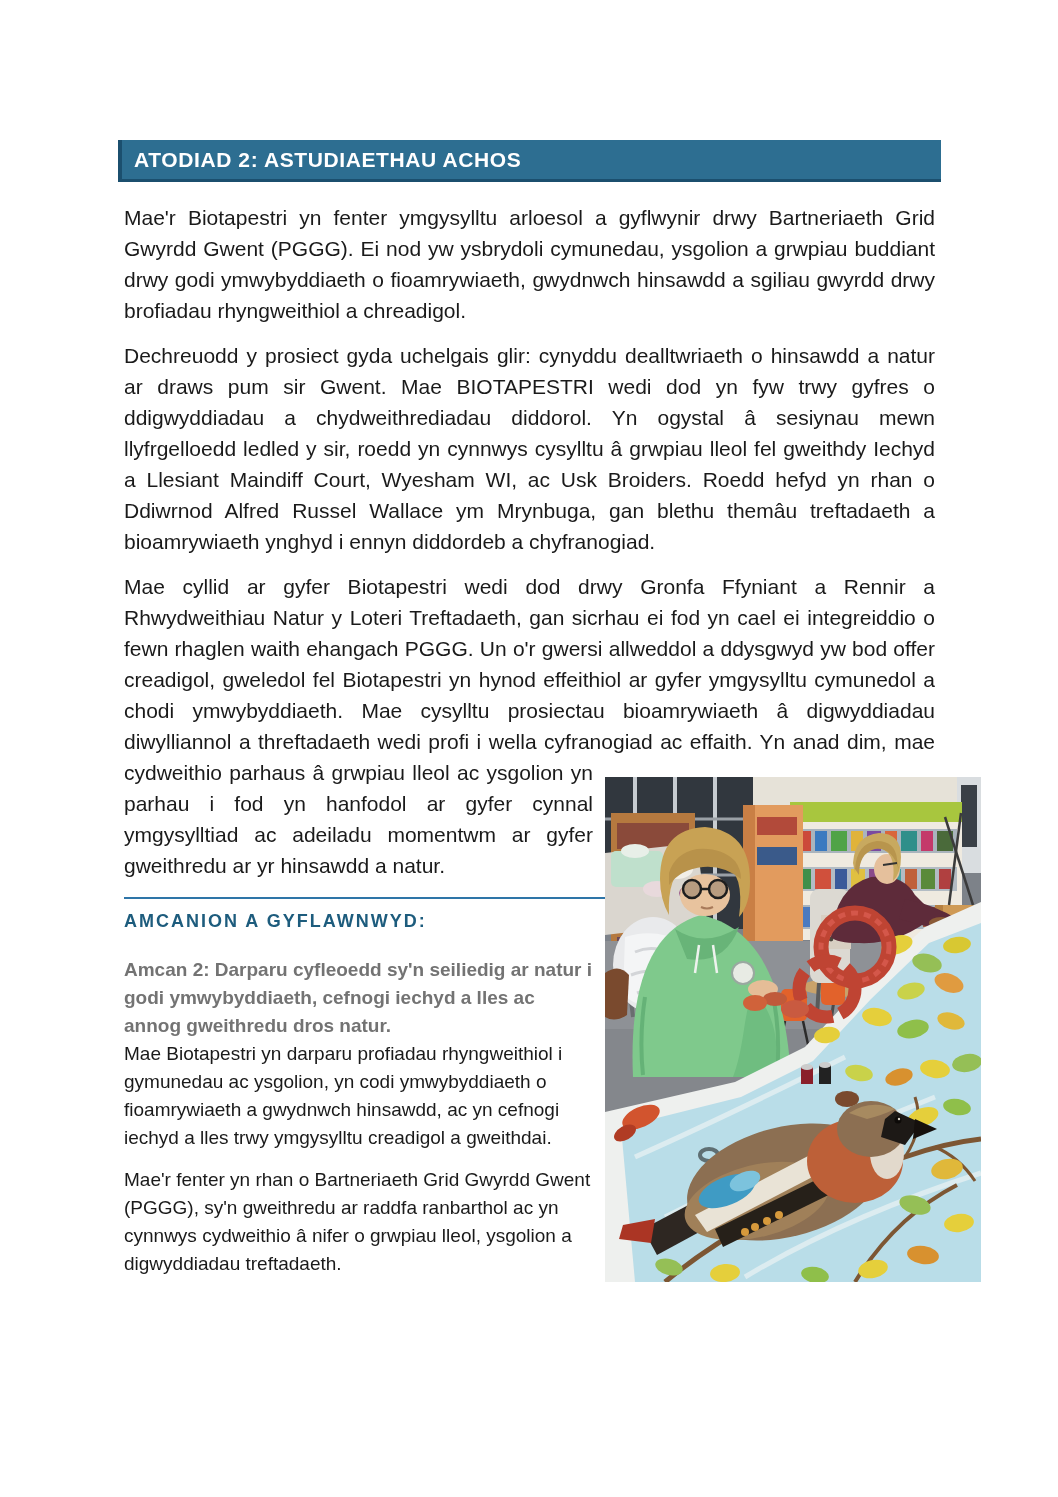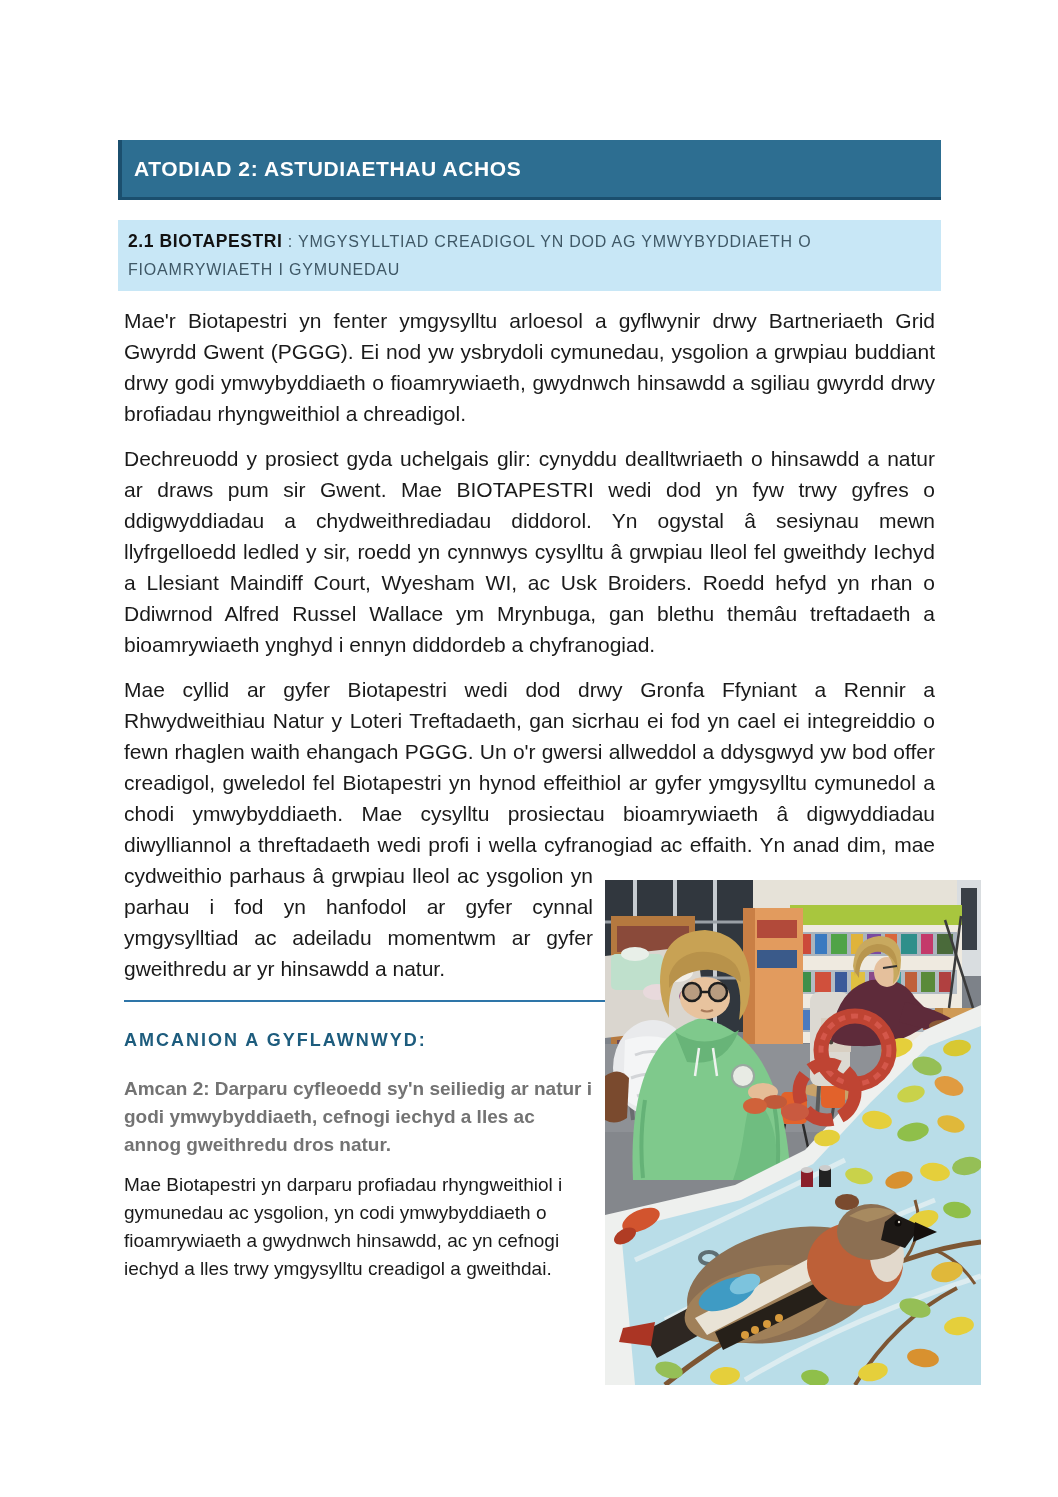--- a/index.html
+++ b/index.html
@@ -5,21 +5,21 @@
   * { margin:0; padding:0; box-sizing:border-box; }
   html,body { background:#ffffff; }
   body {
     width:1058px; height:1497px; position:relative; overflow:hidden;
     font-family:"Liberation Sans", sans-serif; color:#1a1a1a;
   }
   .content { position:absolute; left:118px; top:140px; width:823px; }
 
   .banner {
     background:#2d6e91; border-left:4px solid #1b4f6e; border-bottom:3px solid #1b4f6e;
-    height:60px; display:flex; align-items:center; padding:0 12px; margin-bottom:20px;
+    height:42px; display:flex; align-items:center; padding:0 12px; margin-bottom:20px;
   }
   .banner-title { color:#ffffff; font-weight:bold; font-size:21px; letter-spacing:0.6px; }
 
   .subtitle-box {
     background:#c8e7f6; padding:7px 10px; line-height:28px; margin-bottom:4px;
   }
   .subtitle-bold { font-weight:bold; font-size:17.5px; color:#121212; letter-spacing:0.6px; }
   .subtitle-rest { font-size:16px; color:#3f5866; letter-spacing:0.8px; }
 
   p.para {
@@ -30,42 +30,39 @@
   .photo-float {
     float:right; clear:right; width:348px; height:540px; position:relative;
   }
   .photo-float svg { position:absolute; top:6px; right:-40px; display:block; }
 
   .section-rule {
     border-top:2px solid #2e75a8; margin:16px 6px 0 6px;
   }
   .section-heading {
     color:#1d5c7d; font-size:18px; font-weight:bold; letter-spacing:2px;
-    margin:28px 6px 24px 6px;
+    margin:12px 6px 24px 6px;
   }
   .objective-title {
     color:#737373; font-size:19px; font-weight:bold; line-height:28px;
     margin:0 6px 0 6px;
   }
   .objective-body {
-    font-size:19px; line-height:28px; margin:12px 6px 14px 6px; text-align:left;
+    font-size:19px; line-height:28px; margin:0 6px 14px 6px; text-align:left;
   }
 </style>
 </head>
 <body>
 
 <div class="content">
 
   <div class="banner">
     <span class="banner-title">ATODIAD 2: ASTUDIAETHAU ACHOS</span>
   </div>
 
-  <div class="subtitle-box">
-    <span class="subtitle-bold">2.1 BIOTAPESTRI</span><span class="subtitle-rest"> : YMGYSYLLTIAD CREADIGOL YN DOD AG YMWYBYDDIAETH O FIOAMRYWIAETH I GYMUNEDAU</span>
-  </div>
 
   <p class="para">Mae'r Biotapestri yn fenter ymgysylltu arloesol a gyflwynir drwy Bartneriaeth Grid Gwyrdd Gwent (PGGG). Ei nod yw ysbrydoli cymunedau, ysgolion a grwpiau buddiant drwy godi ymwybyddiaeth o fioamrywiaeth, gwydnwch hinsawdd a sgiliau gwyrdd drwy brofiadau rhyngweithiol a chreadigol.</p>
   <p class="para">Dechreuodd y prosiect gyda uchelgais glir: cynyddu dealltwriaeth o hinsawdd a natur ar draws pum sir Gwent. Mae BIOTAPESTRI wedi dod yn fyw trwy gyfres o ddigwyddiadau a chydweithrediadau diddorol. Yn ogystal â sesiynau mewn llyfrgelloedd ledled y sir, roedd yn cynnwys cysylltu â grwpiau lleol fel gweithdy Iechyd a Llesiant Maindiff Court, Wyesham WI, ac Usk Broiders. Roedd hefyd yn rhan o Ddiwrnod Alfred Russel Wallace ym Mrynbuga, gan blethu themâu treftadaeth a bioamrywiaeth ynghyd i ennyn diddordeb a chyfranogiad.</p>
 
   <div class="photo-spacer"></div>
   <figure class="photo-float">
     <svg width="376" height="505" viewBox="0 0 376 505" xmlns="http://www.w3.org/2000/svg">
 
       <g>
         <rect x="0" y="0" width="376" height="505" fill="#8e9196"></rect>
@@ -302,14 +299,15 @@
   </figure>
 
   <p class="para">Mae cyllid ar gyfer Biotapestri wedi dod drwy Gronfa Ffyniant a Rennir a Rhwydweithiau Natur y Loteri Treftadaeth, gan sicrhau ei fod yn cael ei integreiddio o fewn rhaglen waith ehangach PGGG. Un o'r gwersi allweddol a ddysgwyd yw bod offer creadigol, gweledol fel Biotapestri yn hynod effeithiol ar gyfer ymgysylltu cymunedol a chodi ymwybyddiaeth. Mae cysylltu prosiectau bioamrywiaeth â digwyddiadau diwylliannol a threftadaeth wedi profi i wella cyfranogiad ac effaith. Yn anad dim, mae cydweithio parhaus â grwpiau lleol ac ysgolion yn parhau i fod yn hanfodol ar gyfer cynnal ymgysylltiad ac adeiladu momentwm ar gyfer gweithredu ar yr hinsawdd a natur.</p>
 
   <div class="section-rule"></div>
   <h3 class="section-heading">AMCANION A GYFLAWNWYD:</h3>
 
   <p class="objective-title">Amcan 2: Darparu cyfleoedd sy'n seiliedig ar natur i godi ymwybyddiaeth, cefnogi iechyd a lles ac annog gweithredu dros natur.</p>
   <p class="objective-body">Mae Biotapestri yn darparu profiadau rhyngweithiol i gymunedau ac ysgolion, yn codi ymwybyddiaeth o fioamrywiaeth a gwydnwch hinsawdd, ac yn cefnogi iechyd a lles trwy ymgysylltu creadigol a gweithdai.</p>
 
+  <p class="objective-body">Mae'r fenter yn rhan o Bartneriaeth Grid Gwyrdd Gwent (PGGG), sy'n gweithredu ar raddfa ranbarthol ac yn cynnwys cydweithio â nifer o grwpiau lleol, ysgolion a digwyddiadau treftadaeth.</p>
 
 </div>
 
 </body></html>

